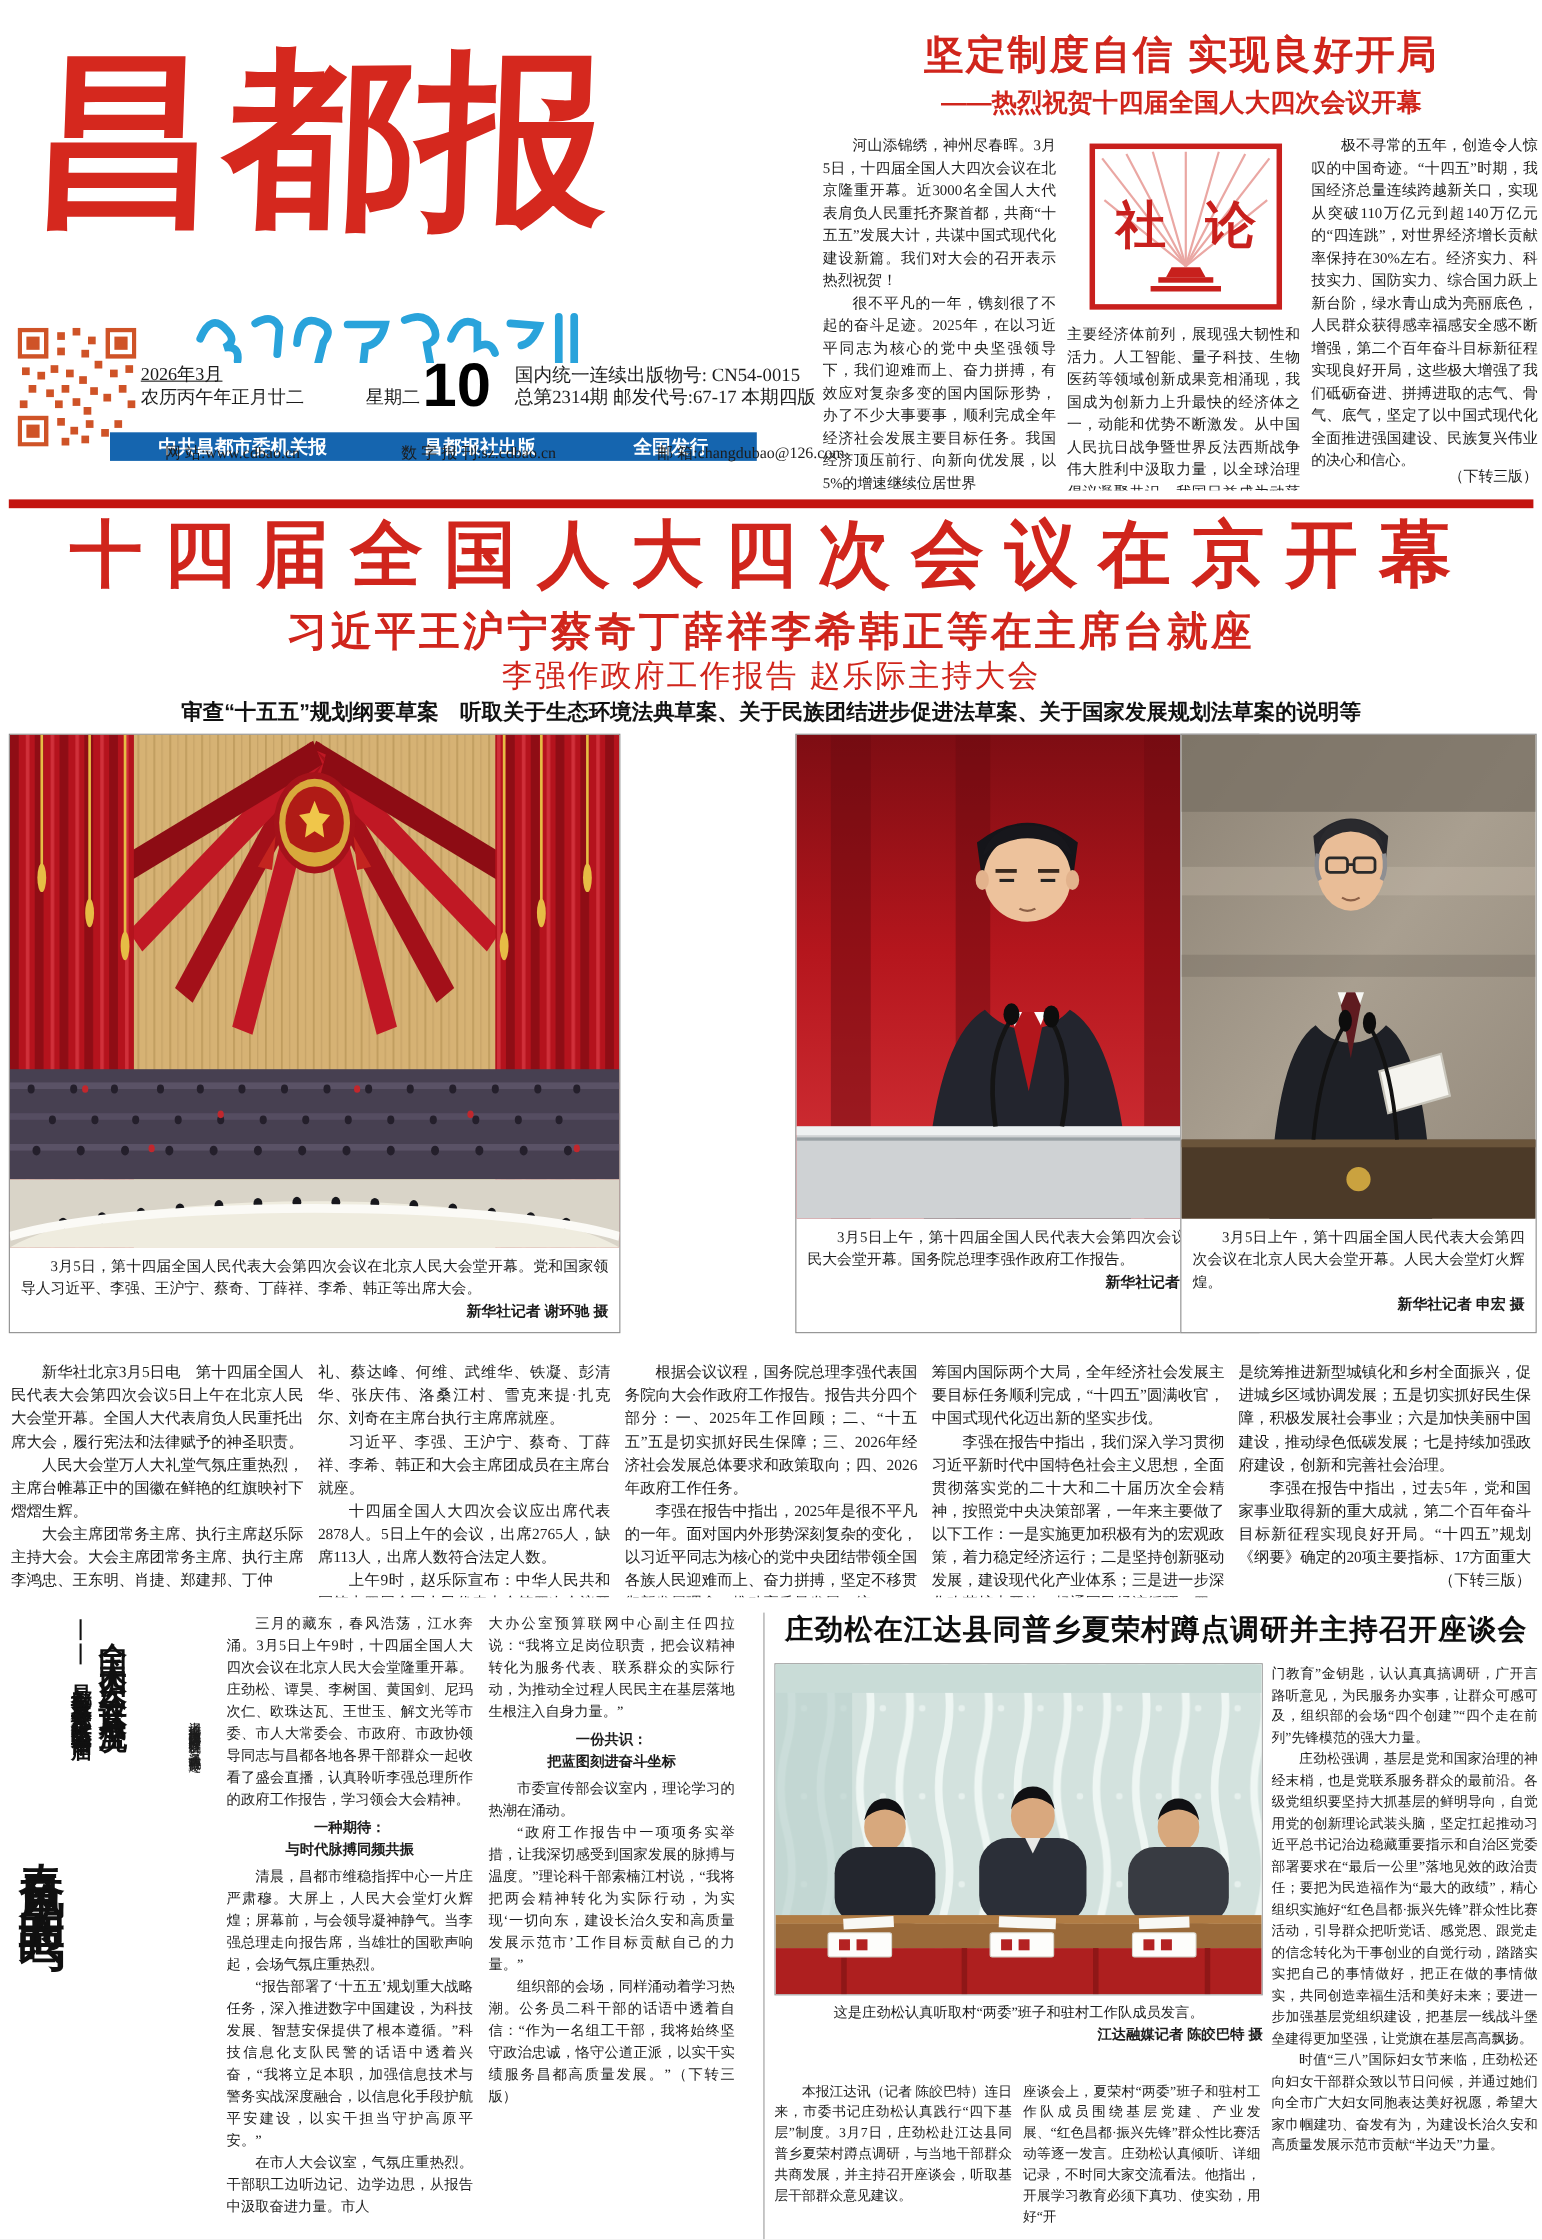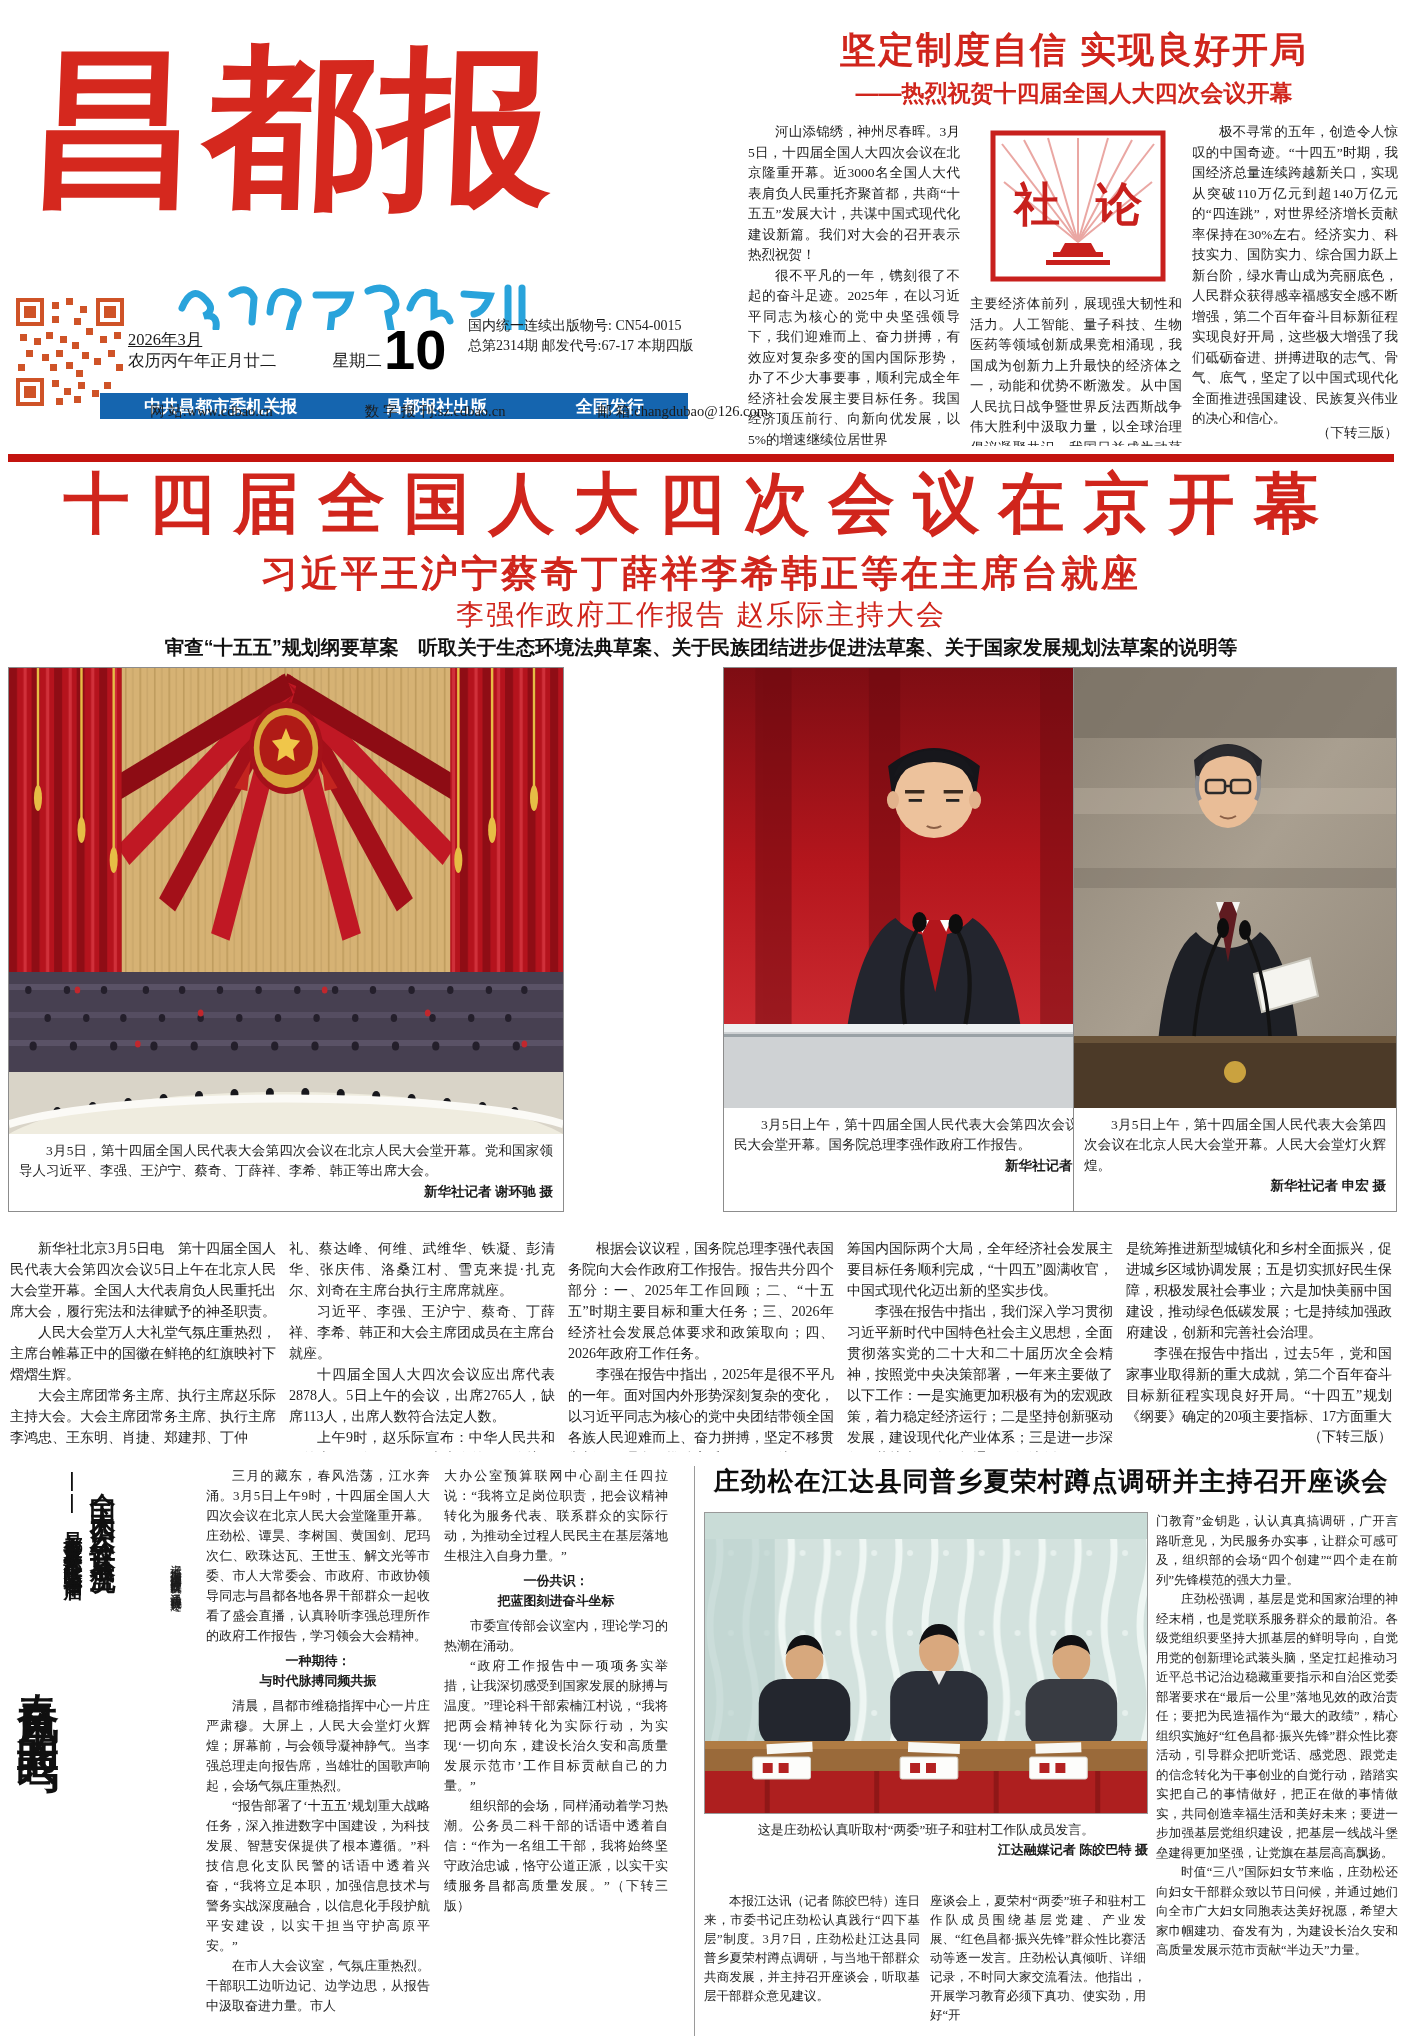--- a/index.html
+++ b/index.html
@@ -11,21 +11,21 @@
   .center{text-align:center;}
   .vert{writing-mode:vertical-rl;}
   
   .mast-title{left:28px;top:0px;width:524px;height:268px;display:flex;justify-content:space-between;
       font-size:172px;line-height:258px;font-weight:bold;color:#d5281e;font-family:"Liberation Serif","DejaVu Serif",serif;}
   .mast-title span{display:block;transform:skewX(-2deg);}
   .date-block{left:128px;top:329px;width:254px;font-size:16.5px;line-height:21px;}
   .date-block .l1{text-align:left;padding-right:6px;text-decoration:underline;}
   .date-block .l2{display:flex;justify-content:space-between;}
   .issue-no{left:384px;top:322px;font-size:56px;font-weight:bold;line-height:56px;color:#000;}
-  .serials{left:468px;top:316px;width:280px;font-size:14px;line-height:20px;}
+  .serials{left:468px;top:331px;width:280px;font-size:17px;line-height:20px;}
   .orgbar{left:100px;top:393px;width:588px;height:26px;background:#1565af;color:#fff;font-weight:bold;
       font-size:17px;display:flex;align-items:center;justify-content:space-around;}
   .contact{left:150px;top:402px;width:618px;display:flex;justify-content:space-between;font-size:14.5px;}
   
   .ed-title{left:750px;top:26px;width:648px;font-size:36px;font-weight:bold;letter-spacing:2px;}
   .ed-sub{left:750px;top:78px;width:648px;font-size:23px;font-weight:bold;}
   .ecol{position:absolute;text-align:justify;font-size:13.5px;line-height:20.5px;overflow:hidden;}
   .ecol p,.col p,.scol p,.dcol p{margin:0;text-indent:2em;}
   .cont p:first-child{text-indent:0;}
   .ed-jump{left:1192px;top:424px;width:206px;text-align:right;font-size:13.5px;}
@@ -433,21 +433,21 @@
       <p>人民大会堂万人大礼堂气氛庄重热烈，主席台帷幕正中的国徽在鲜艳的红旗映衬下熠熠生辉。</p>
       <p>大会主席团常务主席、执行主席赵乐际主持大会。大会主席团常务主席、执行主席李鸿忠、王东明、肖捷、郑建邦、丁仲</p>
     </div>
   <div class="col cont" style="left:289px;">
       <p>礼、蔡达峰、何维、武维华、铁凝、彭清华、张庆伟、洛桑江村、雪克来提·扎克尔、刘奇在主席台执行主席席就座。</p>
       <p>习近平、李强、王沪宁、蔡奇、丁薛祥、李希、韩正和大会主席团成员在主席台就座。</p>
       <p>十四届全国人大四次会议应出席代表2878人。5日上午的会议，出席2765人，缺席113人，出席人数符合法定人数。</p>
       <p>上午9时，赵乐际宣布：中华人民共和国第十四届全国人民代表大会第四次会议开幕。会场全体起立，高唱国歌。</p>
     </div>
   <div class="col" style="left:568px;">
-      <p>根据会议议程，国务院总理李强代表国务院向大会作政府工作报告。报告共分四个部分：一、2025年工作回顾；二、“十五五”时期主要目标和重大任务；三、2026年经济社会发展总体要求和政策取向；四、2026年政府工作任务。</p>
+      <p>根据会议议程，国务院总理李强代表国务院向大会作政府工作报告。报告共分四个部分：一、2025年工作回顾；二、“十五五”五是切实抓好民生保障；三、2026年经济社会发展总体要求和政策取向；四、2026年政府工作任务。</p>
       <p>李强在报告中指出，2025年是很不平凡的一年。面对国内外形势深刻复杂的变化，以习近平同志为核心的党中央团结带领全国各族人民迎难而上、奋力拼搏，坚定不移贯彻新发展理念、推动高质量发展，统</p>
     </div>
   <div class="col cont" style="left:847px;">
       <p>筹国内国际两个大局，全年经济社会发展主要目标任务顺利完成，“十四五”圆满收官，中国式现代化迈出新的坚实步伐。</p>
       <p>李强在报告中指出，我们深入学习贯彻习近平新时代中国特色社会主义思想，全面贯彻落实党的二十大和二十届历次全会精神，按照党中央决策部署，一年来主要做了以下工作：一是实施更加积极有为的宏观政策，着力稳定经济运行；二是坚持创新驱动发展，建设现代化产业体系；三是进一步深化改革扩大开放，畅通国民经济循环；四</p>
     </div>
   <div class="col cont" style="left:1126px;height:186px;">
       <p>是统筹推进新型城镇化和乡村全面振兴，促进城乡区域协调发展；五是切实抓好民生保障，积极发展社会事业；六是加快美丽中国建设，推动绿色低碳发展；七是持续加强政府建设，创新和完善社会治理。</p>
       <p>李强在报告中指出，过去5年，党和国家事业取得新的重大成就，第二个百年奋斗目标新征程实现良好开局。“十四五”规划《纲要》确定的20项主要指标、17方面重大战略任务、102项重大工程项目胜利完成。</p>
     </div>

